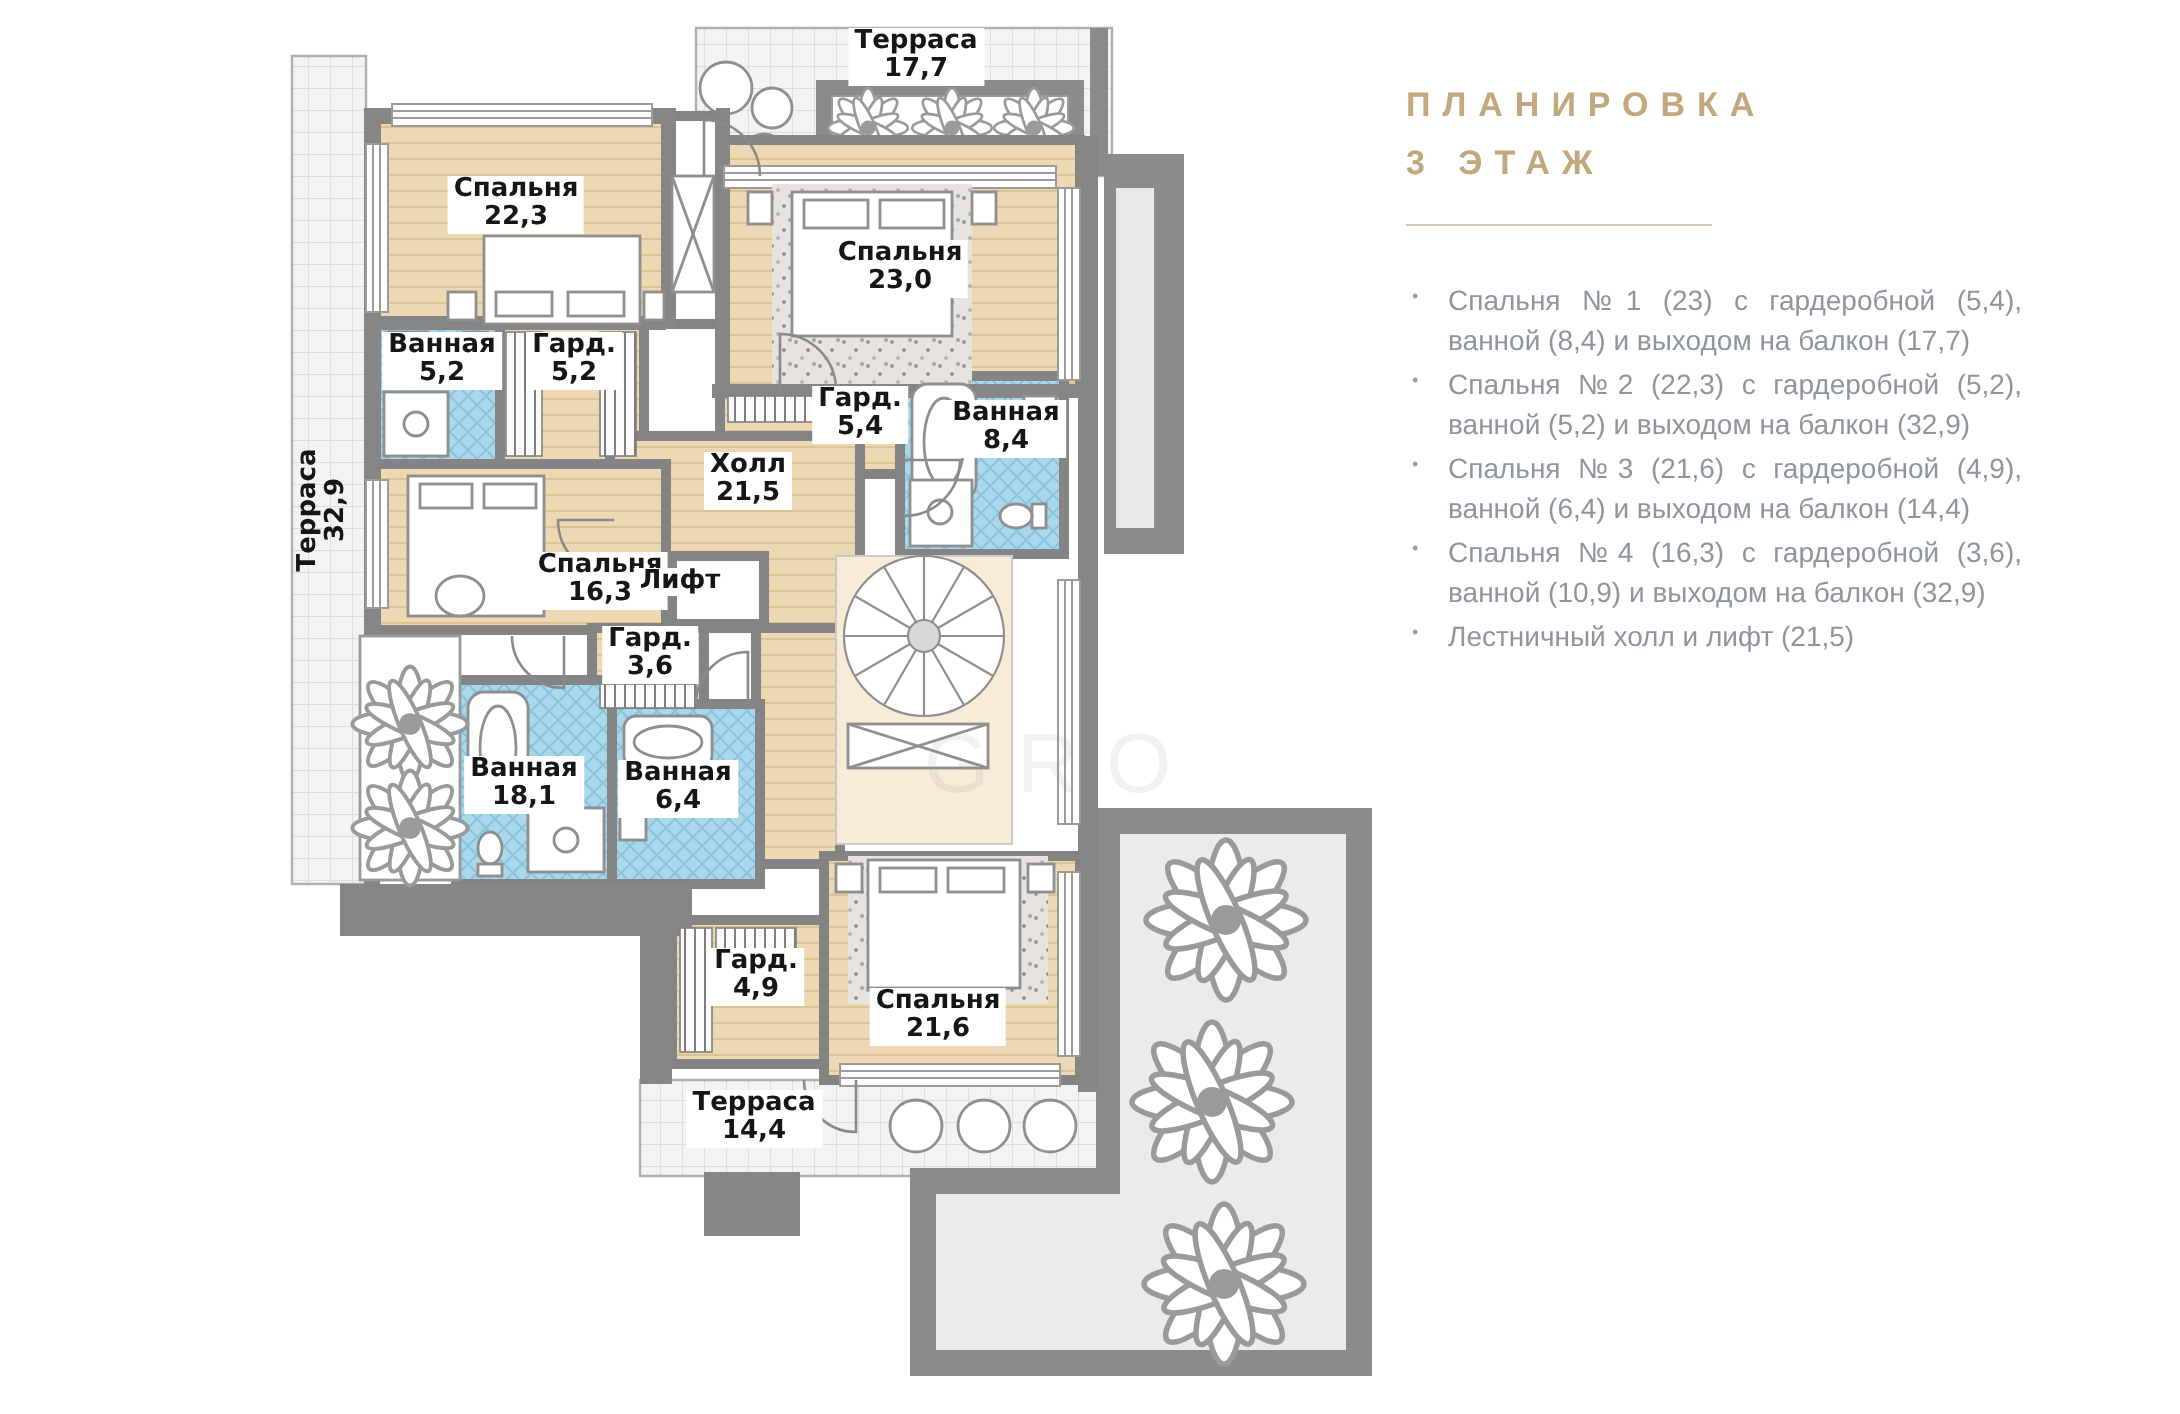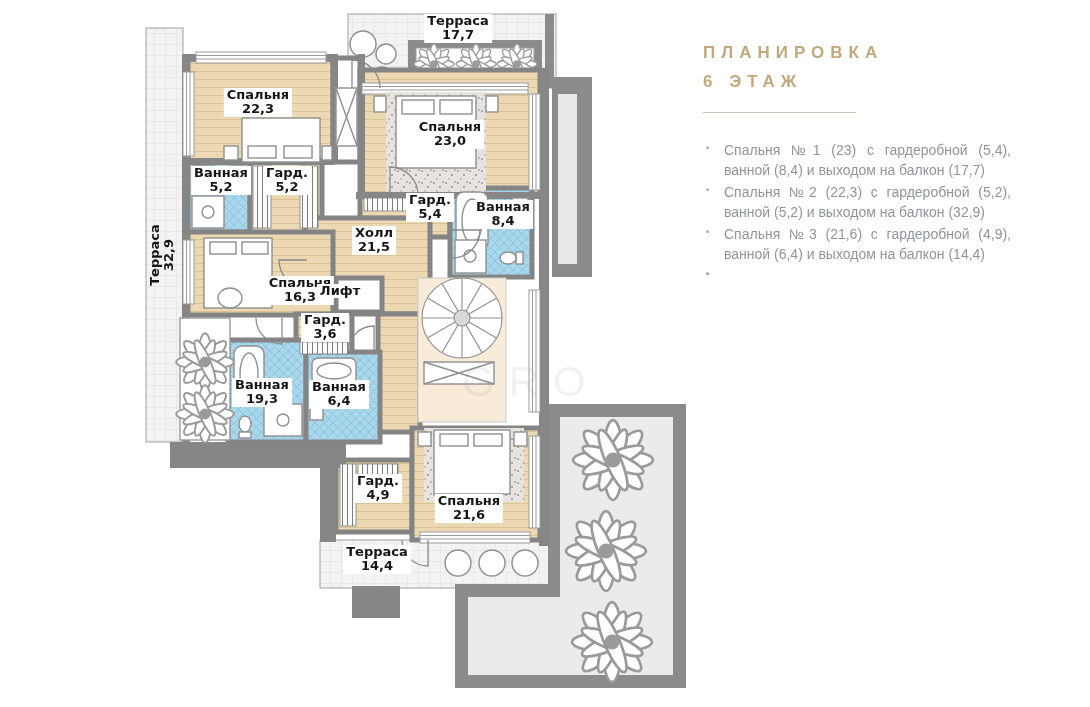--- a/index.html
+++ b/index.html
@@ -362,21 +362,21 @@
       </div>
     <div class="rlabel" style="left:340px;top:284px">
         <span>Лифт</span>
       </div>
     <div class="rlabel" style="left:325px;top:313px">
         <span>Гард.</span>
         <span>3,6</span>
       </div>
     <div class="rlabel" style="left:262px;top:378px">
         <span>Ванная</span>
-        <span>19,3</span>
+        <span>18,1</span>
       </div>
     <div class="rlabel" style="left:339px;top:380px">
         <span>Ванная</span>
         <span>6,4</span>
       </div>
     <div class="rlabel" style="left:378px;top:474px">
         <span>Гард.</span>
         <span>4,9</span>
       </div>
     <div class="rlabel" style="left:469px;top:494px">
@@ -391,24 +391,24 @@
         <span>Терраса</span>
         <span>32,9</span>
       </div>
 
     <div class="watermark">GRO</div>
   </div>
 
   <div class="panel">
     <div class="title">
       <div>ПЛАНИРОВКА</div>
-      <div>6 ЭТАЖ</div>
+      <div>3 ЭТАЖ</div>
     </div>
     <div class="divider"></div>
     <ul class="legend">
       <li><span class="dot">•</span><span>Спальня №1 (23) с гардеробной (5,4), ванной (8,4) и выходом на балкон (17,7)</span></li>
       <li><span class="dot">•</span><span>Спальня №2 (22,3) с гардеробной (5,2), ванной (5,2) и выходом на балкон (32,9)</span></li>
       <li><span class="dot">•</span><span>Спальня №3 (21,6) с гардеробной (4,9), ванной (6,4) и выходом на балкон (14,4)</span></li>
-      <li><span class="dot">•</span></li>
-      <li><span class="dot">•</span></li>
+      <li><span class="dot">•</span><span>Спальня №4 (16,3) с гардеробной (3,6), ванной (10,9) и выходом на балкон (32,9)</span></li>
+      <li><span class="dot">•</span><span>Лестничный холл и лифт (21,5)</span></li>
     </ul>
   </div>
 </div>
 
 </body></html>

